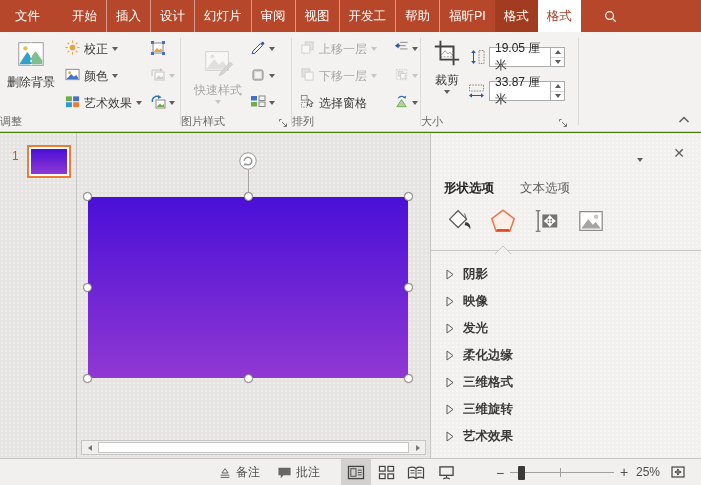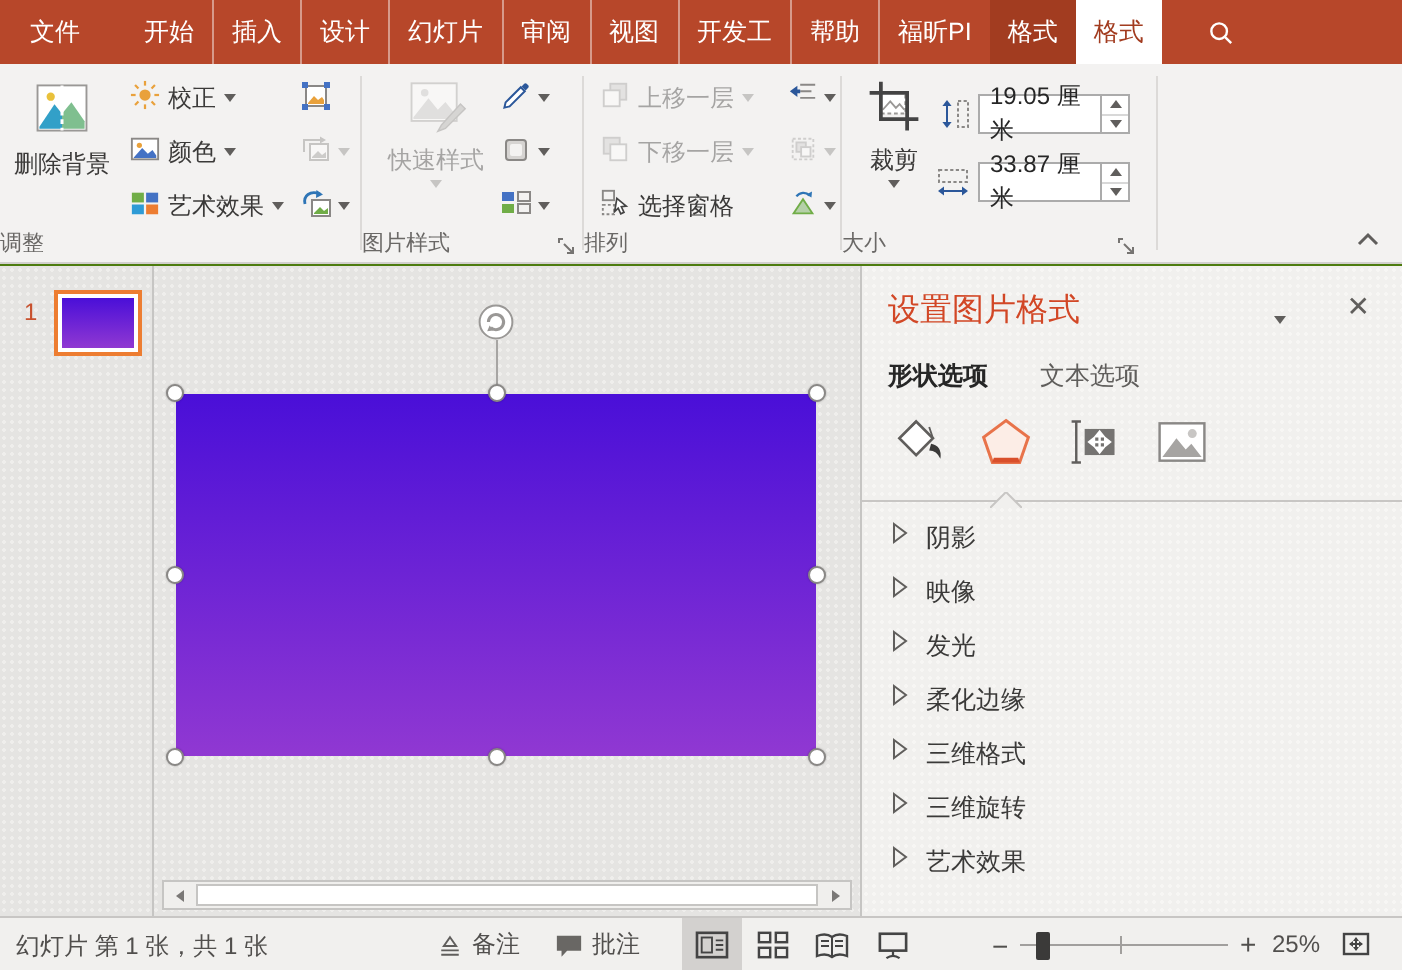--- a/index.html
+++ b/index.html
@@ -64,21 +64,21 @@
   .pane-caret { position:absolute; right:58px; top:18px; }
   .pane-close { position:absolute; right:16px; top:12px; font-size:14px; color:#605E5C; }
   .pane-tabs { position:absolute; left:13px; top:47px; display:flex; gap:26px; font-size:12.5px; }
   .pane-tab-active { color:#262626; font-weight:bold; }
   .pane-tab { color:#605E5C; }
   .pane-icons { position:absolute; left:13px; top:72px; display:flex; gap:14px; }
   .pane-icon { width:30px; height:32px; display:flex; align-items:center; justify-content:center; }
   .pane-sep { position:absolute; left:0; right:0; top:117px; border-top:1px solid #C8C6C4; }
   .pane-notch { position:absolute; left:64px; top:110px; }
   .sections { position:absolute; left:15px; top:128px; right:10px; }
-  .section-row { display:flex; gap:9px; height:27px; font-size:12.5px; font-weight:normal; color:#3B3A39; }
+  .section-row { display:flex; align-items:center; gap:9px; height:27px; font-size:12.5px; font-weight:bold; color:#3B3A39; }
 
   
   .status { position:absolute; bottom:0; left:0; right:0; height:27px; background:#F1F0EE; border-top:1px solid #C8C6C4; font-size:12px; color:#514F4D; }
   .st-slide { position:absolute; left:8px; top:6px; }
   .st-notes { position:absolute; left:218px; top:4px; display:flex; align-items:center; gap:4px; height:19px; }
   .st-comments { position:absolute; left:277px; top:4px; display:flex; align-items:center; gap:4px; height:19px; }
   .viewbtns { position:absolute; left:341px; top:0; display:flex; height:27px; }
   .viewbtn { width:30px; height:27px; display:flex; align-items:center; justify-content:center; }
   .viewbtn.sel { background:#D3D1CF; }
   .zoom-minus { position:absolute; left:496px; top:6px; font-size:14px; color:#514F4D; }
@@ -210,21 +210,21 @@
             <rect x="6" y="6" width="9" height="8" fill="#fff" stroke="#8A8886"></rect>
             <path d="M7 12.5 L10 9.5 L12 11.5 L14 10 V13 H7 Z" fill="#70AD47"></path>
             <path d="M10 3 C5 1 1.5 4 2.5 8" fill="none" stroke="#2E75B6" stroke-width="1.4"></path>
             <path d="M8.2 1 L11.5 3.2 L8 5 Z" fill="#2E75B6"></path>
           </svg>
       </span>
       <span class="dd"></span>
     </div>
     <div class="grouplabel" style="left:0;width:180px">调整</div>
 
-    <div class="bigbtn disabled" style="left:190px;top:0;width:56px;height:88px">
+    <div class="bigbtn disabled" style="left:190px;top:10px;width:56px;height:88px">
       <span>
         <svg width="32" height="32" viewBox="0 0 34 34">
             <rect x="4" y="6" width="24" height="20" fill="#fff" stroke="#A6A4A2"></rect>
             <path d="M5 24 L13 14 L18 20 L22 16 L27 22 V25 H5 Z" fill="#C8C6C4"></path>
             <circle cx="11" cy="11" r="2" fill="#C8C6C4"></circle>
             <path d="M20 28 L30 17 l2.5 2.5 L22 30 l-4 1.5 Z" fill="#B0AEAC" stroke="#8A8886" stroke-width=".8"></path>
           </svg>
       </span>
       <span>快速样式</span>
       <span class="dd"></span>
@@ -424,21 +424,20 @@
       <div class="scroll-track">
           <div class="scroll-thumb"></div>
         </div>
       <div class="scroll-arrow">
           <span class="arrow-r"></span>
         </div>
     </div>
   </div>
 
   <div class="pane">
-    <div class="pane-title">设置图片格式</div>
     <div class="pane-caret"><span class="dd"></span></div>
     <div class="pane-close">✕</div>
     <div class="pane-tabs">
       <span class="pane-tab-active">形状选项</span>
       <span class="pane-tab">文本选项</span>
     </div>
     <div class="pane-icons">
       <div class="pane-icon">
         <svg width="28" height="28" viewBox="0 0 30 30">
             <path d="M14 4 L23 13 L14 22 L5 13 Z" fill="#fff" stroke="#605E5C" stroke-width="1.4"></path>
@@ -516,21 +515,20 @@
       <div class="section-row">
         <svg width="8" height="11" viewBox="0 0 8 11">
             <path d="M1 1 L7 5.5 L1 10 Z" fill="none" stroke="#605E5C"></path>
           </svg>
         <span>艺术效果</span>
       </div>
     </div>
   </div>
 
   <div class="status">
-    <div class="st-slide">幻灯片 第 1 张，共 1 张</div>
     <div class="st-notes">
       <svg width="14" height="14" viewBox="0 0 16 16">
           <path d="M8 3 L11.5 8 H4.5 Z" fill="none" stroke="#605E5C" stroke-width="1.1"></path>
           <path d="M3 10.5 h10 M3 13 h10" stroke="#605E5C" stroke-width="1.1"></path>
         </svg>
       <span>备注</span>
     </div>
     <div class="st-comments">
       <svg width="15" height="14" viewBox="0 0 16 15">
           <path d="M1.5 2 h13 v8 h-7.5 l-3 3.2 v-3.2 h-2.5 Z" fill="#696764"></path>

